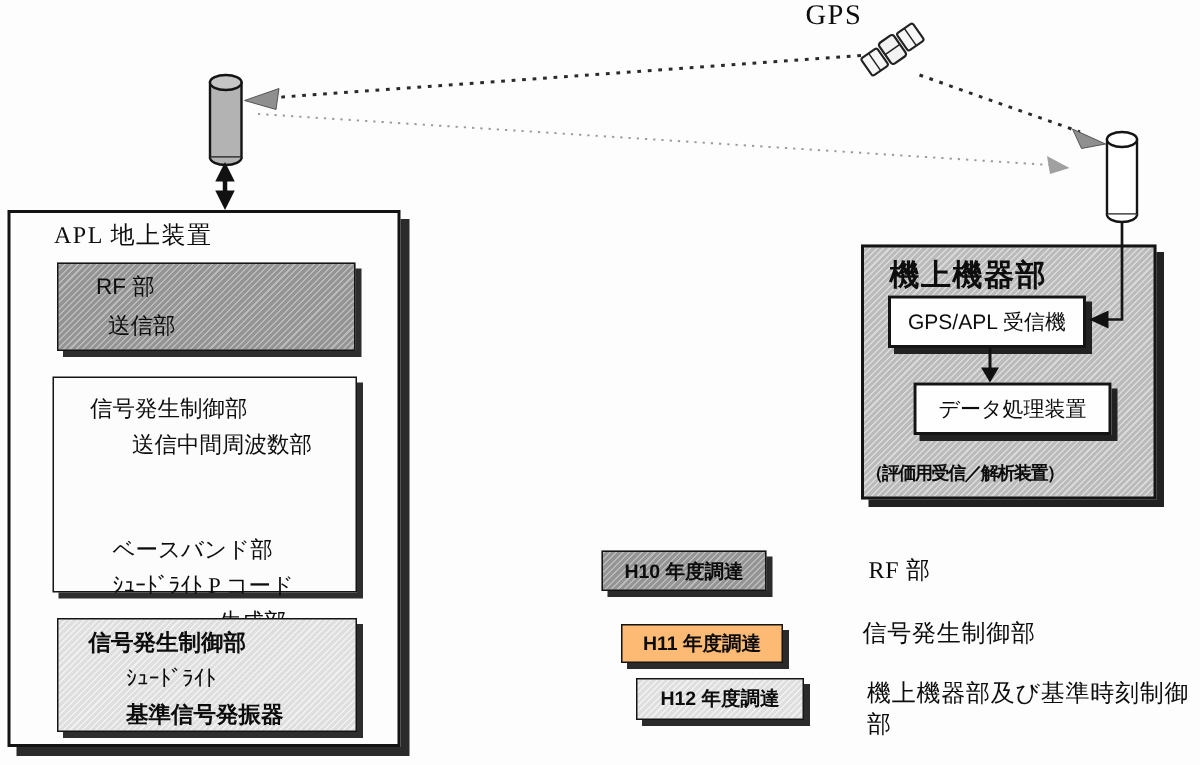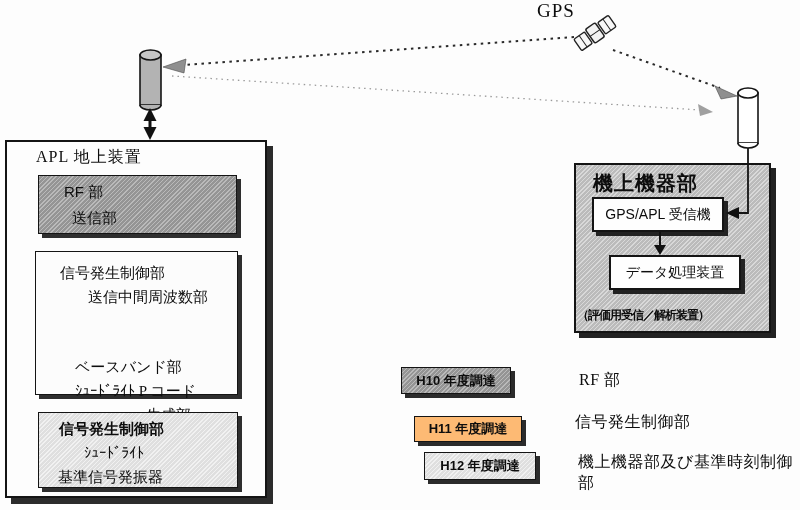--- a/index.html
+++ b/index.html
@@ -69,21 +69,21 @@
     <div class="sig-line serif" style="margin:9px 0 0 24px;">信号発生制御部</div>
     <div class="sig-line serif" style="margin-left:52px;">送信中間周波数部</div>
     <div class="sig-line serif" style="margin-left:39px;margin-top:46px;">ベースバンド部</div>
     <div class="sig-line serif" style="margin-left:39px;">ｼｭｰﾄﾞﾗｲﾄ P コード</div>
     <div class="sig-line serif" style="margin-left:110px;">生成部</div>
   </div>
 
   <div class="inner-box tex-light" style="left:38px;top:412px;width:198px;height:74px;">
     <div class="time-line serif" style="margin:4px 0 0 20px;font-weight:bold;">信号発生制御部</div>
     <div class="time-line serif" style="margin-left:45px;">ｼｭｰﾄﾞﾗｲﾄ</div>
-    <div class="time-line serif" style="margin-left:19px;">基準信号発振器</div>
+    <div class="time-line serif" style="margin-left:45px;font-weight:bold;">基準信号発振器</div>
   </div>
 
   <div class="panel tex-mid" style="left:574px;top:163px;width:193px;height:166px;box-shadow:5px 5px 0 #222;"></div>
   <div class="abs air-title">機上機器部</div>
 
   <div class="flow-box" style="left:592px;top:197px;width:128px;height:31px;">
     <span>GPS/APL 受信機</span>
   </div>
 
   <div class="flow-box" style="left:609px;top:255px;width:128px;height:31px;">

